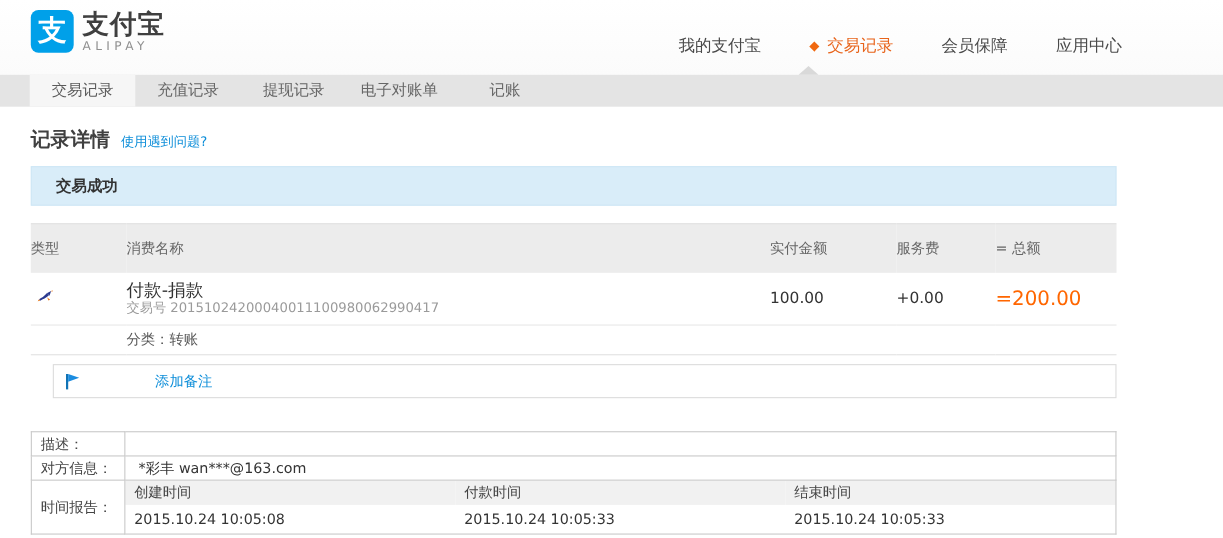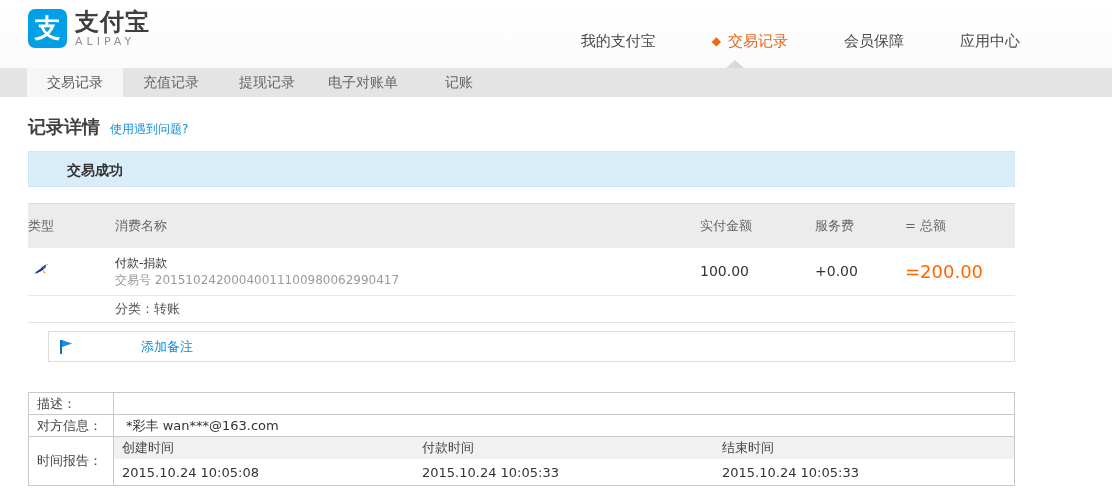--- a/index.html
+++ b/index.html
@@ -7,21 +7,21 @@
               font-family:"DejaVu Sans","Liberation Sans",sans-serif; }
 
   
   .header { position:relative; height:68px; background:linear-gradient(#ffffff,#fbfbfb); }
   .logo { position:absolute; left:28px; top:9px; display:flex; align-items:flex-start; }
   .logo-mark { width:39px; height:39px; background:#00a0e9; border-radius:7px;
                color:#fff; font-size:26px; font-weight:bold; text-align:center; line-height:39px; }
   .logo-text { margin-left:8px; }
   .logo-cn { font-size:24px; font-weight:bold; color:#3f3f3f; line-height:26px; letter-spacing:1px; }
   .logo-en { font-size:11px; color:#8f8f8f; letter-spacing:4px; line-height:13px; }
-  .top-nav { position:absolute; right:92px; top:32px; display:flex; gap:56px; }
+  .top-nav { position:absolute; right:92px; top:32px; display:flex; gap:44px; }
   .top-nav-item { font-size:15px; color:#4a4a4a; cursor:pointer; white-space:nowrap; }
   .top-nav-item.active { color:#e8641b; }
   .nav-diamond { font-size:12px; color:#f0680f; margin-right:7px; vertical-align:1px; }
 
   
   .tabbar { position:relative; height:29px; background:#e4e4e4; }
   .notch { position:absolute; left:726px; top:-8px; width:0; height:0;
            border-left:9px solid transparent; border-right:9px solid transparent;
            border-bottom:8px solid #d9d9d9; }
   .tabs { display:flex; margin-left:27px; height:100%; }
@@ -30,31 +30,31 @@
   .tab.active { background:#f6f6f6; color:#5a5a5a; }
 
   
   .main { padding:0 0 0 28px; width:1043px; }
   .content { width:987px; }
   .title-row { margin-top:18px; display:flex; align-items:baseline; }
   .page-title { font-size:18px; font-weight:bold; color:#404040; }
   .help-link { margin-left:10px; font-size:12px; color:#0e8ed9; text-decoration:none; cursor:pointer; }
   .banner { margin-top:12px; height:36px; line-height:36px; background:#d9edf9;
             border:1px solid #cfe7f5; font-size:14px; font-weight:bold; color:#333;
-            padding-left:38px; }
+            padding-left:22px; }
 
   
   table.tx { margin-top:16px; width:987px; border-collapse:collapse; table-layout:fixed; }
   table.tx col.c1{width:87px;} table.tx col.c2{width:585px;} table.tx col.c3{width:115px;}
   table.tx col.c4{width:90px;}  table.tx col.c5{width:110px;}
   table.tx thead td { background:#ececec; border-top:1px solid #d9d9d9; height:44px;
                       font-size:13px; color:#666; }
   table.tx tbody td { vertical-align:middle; }
   .tx-row td { height:48px; border-bottom:1px solid #e8e8e8; }
-  .tx-name { font-size:12px; color:#333; line-height:17px; }
+  .tx-name { font-size:16px; color:#333; line-height:17px; }
   .tx-no { font-size:12px; color:#9a9a9a; line-height:16px; }
   .amt { font-size:14px; color:#333; }
   .total { font-size:18px; color:#ff6600; }
   .cat-row td { height:27px; border-bottom:1px solid #e2e2e2; font-size:13px; color:#555; }
   .unit-note { margin-top:7px; text-align:right; font-size:12px; color:#aaa; }
 
   
   .memo-box { margin-top:8px; height:31px; border:1px solid #dcdcdc; display:flex; align-items:center;margin-left:20px; }
   .flag-wrap { margin-left:8px; width:18px; height:18px; }
   .memo-link { margin-left:66px; font-size:13px; color:#0e8ed9; text-decoration:none; cursor:pointer; }

